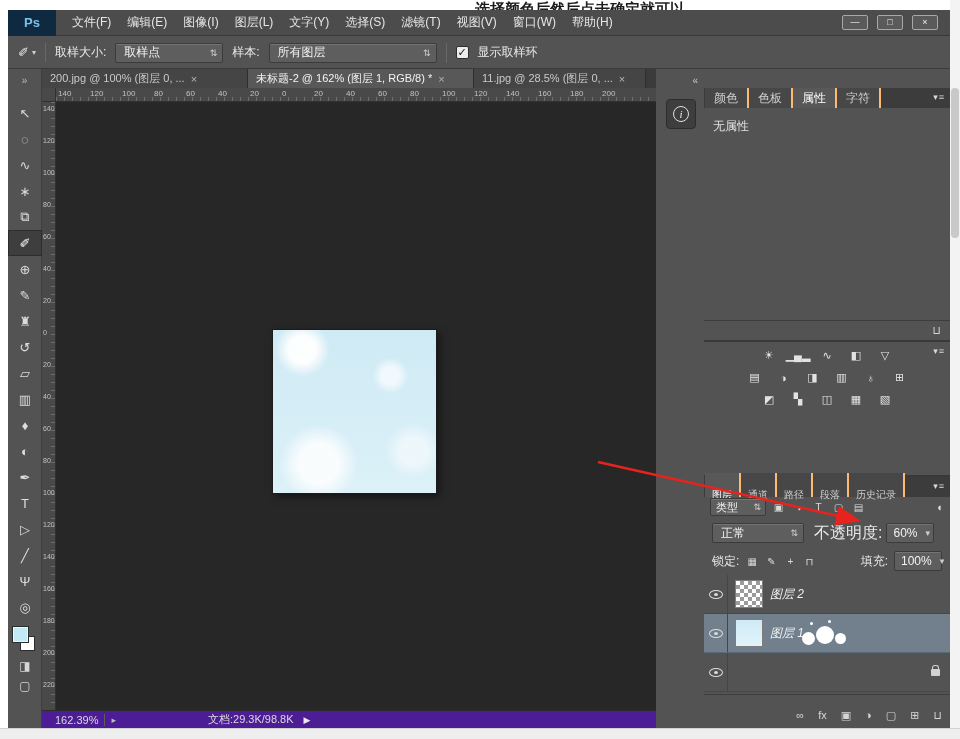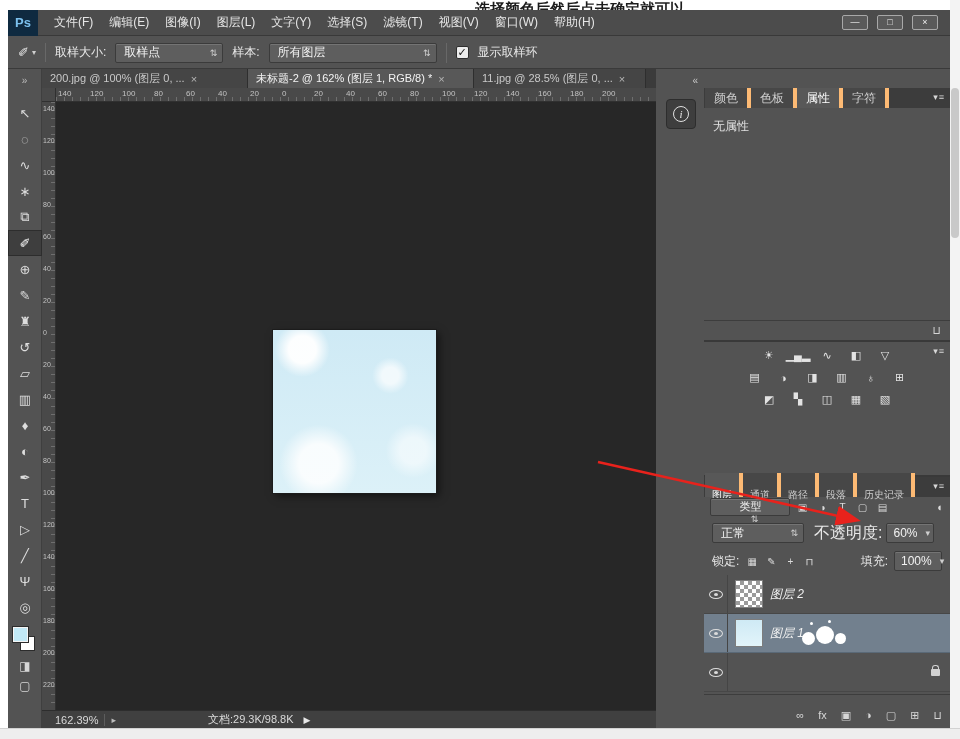--- a/index.html
+++ b/index.html
@@ -8,21 +8,21 @@
 
   
   .top-note { position:absolute; left:410px; top:0; width:340px; height:10px; overflow:hidden; text-align:center; z-index:3; }
   .top-note span { display:inline-block; margin-top:-9px; font-size:15px; font-weight:bold; color:#1c1c1c; white-space:nowrap; }
 
   
   .app { position:absolute; left:8px; top:10px; width:942px; height:718px; background:#535353; z-index:1; }
 
   
   .titlebar { position:absolute; left:0; top:0; right:0; height:26px; background:#4c4c4c; border-bottom:1px solid #393939; display:flex; align-items:center; }
-  .logo { width:30px; height:26px; background:#0f2a40; color:#7cc1ee; font-weight:bold; font-size:13px; display:flex; align-items:center; justify-content:center; flex:0 0 auto; }
+  .logo { width:48px; height:26px; background:#0f2a40; color:#7cc1ee; font-weight:bold; font-size:13px; display:flex; align-items:center; justify-content:center; flex:0 0 auto; }
   .menus { display:flex; margin-left:8px; }
   .menu-item { color:#e6e6e6; font-size:12px; padding:3px 8px; white-space:nowrap; cursor:default; }
   .win-controls { margin-left:auto; display:flex; gap:9px; margin-right:12px; }
   .win-btn { width:26px; height:15px; border:1px solid #a8a8a8; background:#5a5a5a; color:#f0f0f0; font-size:9px; line-height:13px; text-align:center; border-radius:2px; }
 
   
   .optionsbar { position:absolute; left:0; top:27px; right:0; height:32px; background:#535353; border-bottom:1px solid #3a3a3a; display:flex; align-items:center; padding-left:8px; gap:9px; color:#e8e8e8; font-size:12px; }
   .tool-preset { display:flex; align-items:center; gap:3px; padding:2px 9px 2px 2px; border-right:1px solid #686868; }
   .tool-preset .tpi { font-size:13px; }
   .tiny-arrow { font-size:8px; color:#cfcfcf; }
@@ -66,51 +66,51 @@
   .canvas { position:absolute; left:14px; top:33px; right:0; bottom:18px; background:#272727; overflow:hidden; }
   .doc-image { position:absolute; left:217px; top:228px; width:163px; height:163px;
     background:
       radial-gradient(circle at 18% 12%, rgba(255,255,255,.95) 0 7%, transparent 14%),
       radial-gradient(circle at 72% 28%, rgba(255,255,255,.7) 0 5%, transparent 11%),
       radial-gradient(circle at 28% 82%, rgba(255,255,255,.85) 0 11%, transparent 22%),
       radial-gradient(circle at 86% 74%, rgba(255,255,255,.55) 0 7%, transparent 15%),
       linear-gradient(180deg,#cfeaf5 0%,#dcf1f8 100%);
     box-shadow:0 0 0 1px #1c1c1c, 3px 3px 8px rgba(0,0,0,.55); }
 
-  .statusbar { position:absolute; left:0; right:0; bottom:0; height:18px; background:#404040; border-top:1px solid #2d2d2d; display:flex; align-items:center; font-size:11px; color:#dadada; padding-left:13px; }
+  .statusbar { position:absolute; left:0; right:0; bottom:0; height:18px; background:#4c1d95; border-top:1px solid #2d2d2d; display:flex; align-items:center; font-size:11px; color:#dadada; padding-left:13px; }
   .status-sep { width:1px; height:12px; background:#5d5d5d; margin:0 6px; }
   .status-icon { font-size:9px; color:#bdbdbd; }
   .doc-info { margin-left:92px; white-space:nowrap; }
   .status-popup { margin-left:10px; font-size:9px; color:#e8e8e8; }
 
   
   .dockstrip { position:absolute; left:648px; top:59px; bottom:0; width:48px; background:#535353; }
   .dock-collapse { position:absolute; right:6px; top:6px; color:#c8c8c8; font-size:10px; }
   .info-btn { position:absolute; left:10px; top:30px; width:30px; height:30px; background:#3e3e3e; border:1px solid #2d2d2d; border-radius:4px; display:flex; align-items:center; justify-content:center; }
   .icircle { width:16px; height:16px; border:1px solid #e0e0e0; border-radius:50%; color:#e8e8e8; font-size:11px; line-height:14px; text-align:center; font-style:italic; font-family:"Liberation Serif","DejaVu Serif",serif; }
 
   
   .panels { position:absolute; left:696px; top:78px; width:246px; height:640px; background:#393939; }
   .pgroup { position:absolute; left:0; right:0; background:#535353; }
   .g1 { top:0; height:252px; } .g2 { top:254px; height:133px; } .g3 { top:389px; height:251px; }
   .ptabs { position:relative; height:20px; background:#3c3c3c; display:flex; align-items:flex-end; padding-left:1px; }
-  .ptab { height:20px; line-height:20px; padding:0 9px; font-size:12px; color:#cfcfcf; background:#474747; border-right:4px solid #fdba74; white-space:nowrap; }
+  .ptab { height:20px; line-height:20px; padding:0 9px; font-size:12px; color:#cfcfcf; background:#474747; border-right:2px solid #fdba74; white-space:nowrap; }
   .ptab.active { background:#585858; color:#ffffff; }
   .g3 .ptab { font-size:10px; padding:12px 7px; }
   .pmenu { position:absolute; right:5px; top:4px; color:#d8d8d8; font-size:9px; letter-spacing:1px; }
   .pbody-text { padding:10px 9px; font-size:12px; color:#e2e2e2; }
   .pfooter { position:absolute; left:0; right:0; bottom:0; height:20px; border-top:1px solid #3d3d3d; }
   .pfooter .trash { position:absolute; right:9px; top:3px; color:#d5d5d5; font-size:11px; }
 
   .adj-title { padding:8px 9px 2px 9px; font-size:12px; color:#e2e2e2; }
   .adj-row { display:flex; justify-content:center; gap:5px; margin-top:5px; }
   .adj { width:24px; height:17px; display:flex; align-items:center; justify-content:center; color:#e3e3e3; font-size:11px; }
 
   .filter-row { position:absolute; left:0; top:18px; right:0; height:24px; display:flex; align-items:center; padding:0 6px; gap:4px; }
-  .filter-kind { width:80px; height:18px; padding:0 4px 0 5px; font-size:11px;flex-direction:column; }
+  .filter-kind { width:56px; height:18px; padding:0 4px 0 5px; font-size:11px; }
   .ficon { width:17px; height:16px; display:flex; align-items:center; justify-content:center; color:#dcdcdc; font-size:10px; }
   .filter-toggle { margin-left:auto; color:#dcdcdc; font-size:11px; }
 
   .blend-row { position:absolute; left:0; top:42px; right:0; height:28px; display:flex; align-items:center; padding:0 8px; }
   .blend-select { width:92px; }
   .op-label { font-size:16px; color:#e8e8e8; margin-left:10px; white-space:nowrap; }
   .num-field { width:48px; height:20px; margin-left:4px; padding:0 4px 0 6px; }
 
   .lock-row { position:absolute; left:0; top:70px; right:0; height:28px; display:flex; align-items:center; padding:0 8px; gap:2px; }
   .lock-label, .fill-label { font-size:12px; color:#e8e8e8; white-space:nowrap; }

